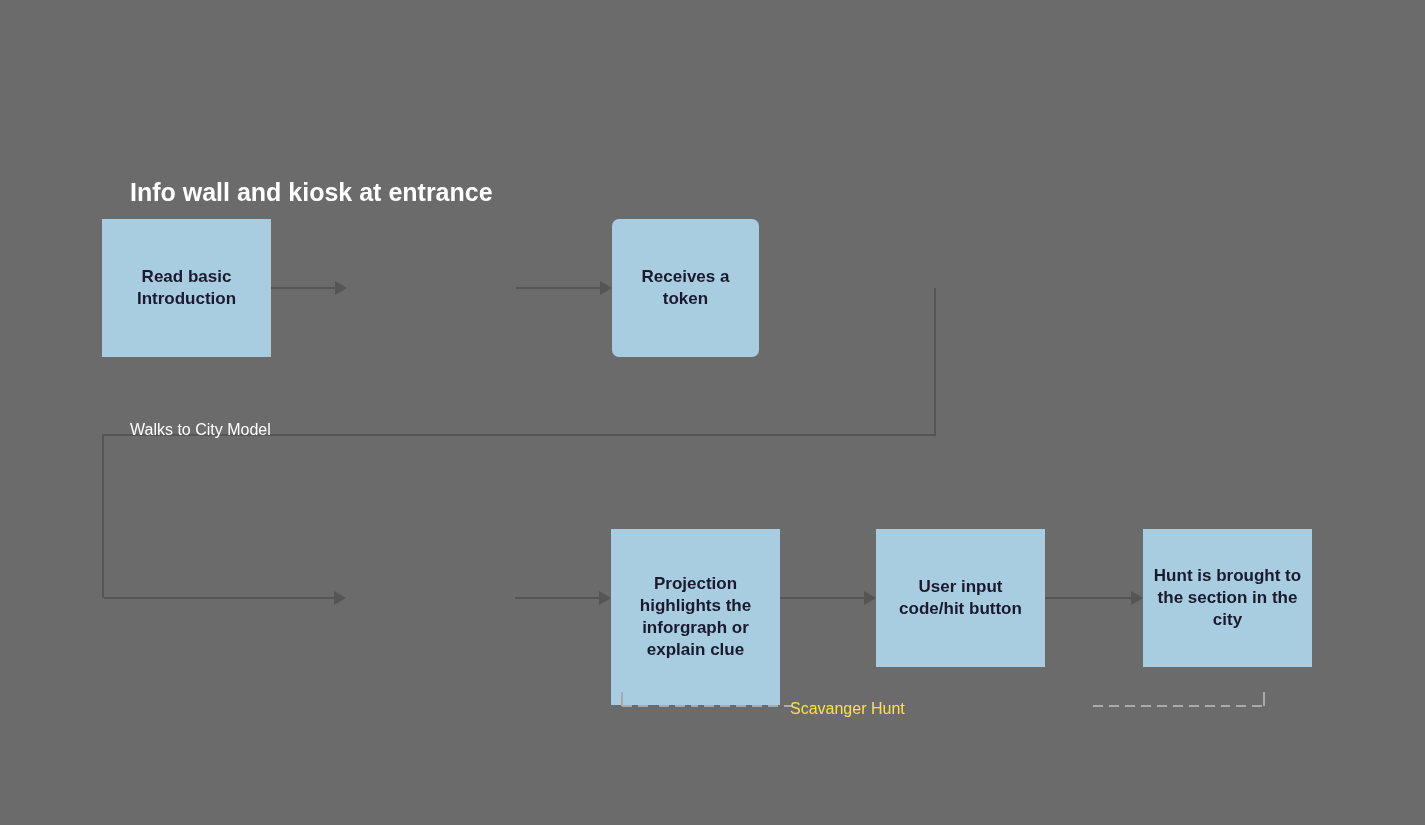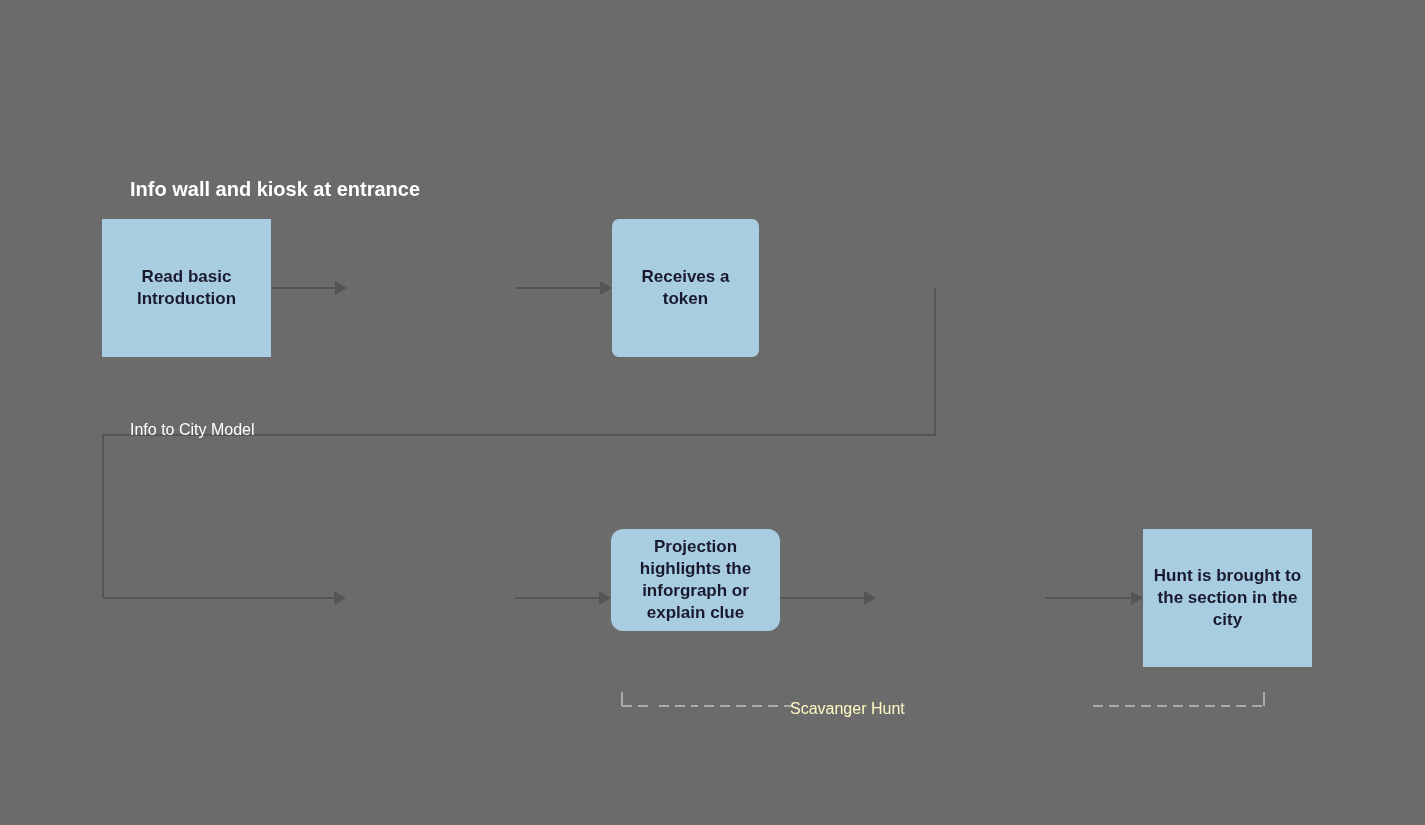--- a/index.html
+++ b/index.html
@@ -18,21 +18,21 @@
       top: 0;
       left: 0;
       width: 100%;
       height: 100%;
     }
 
     
     .section-label {
       position: absolute;
       color: #ffffff;
-      font-size: 20px;
+      font-size: 25px;
       font-weight: 600;
     }
 
     
     .flow-box {
       position: absolute;
       background-color: #a8cce0;
       display: flex;
       align-items: center;
       justify-content: center;
@@ -72,21 +72,21 @@
 
     .walks-label {
       position: absolute;
       color: #ffffff;
       font-size: 16px;
       font-weight: 400;
     }
 
     .scavenger-label {
       position: absolute;
-      color: #fef9c3;
+      color: #fde047;
       font-size: 16px;
       font-weight: 500;
       white-space: nowrap;
     }
   </style>
 </head>
 <body>
 
 <div class="diagram-container">
 
@@ -115,37 +115,40 @@
 
   <div class="connector" style="left: 102px; top: 434px; width: 834px; height: 2px;"></div>
 
   <div class="connector" style="left: 102px; top: 434px; width: 2px; height: 164px;"></div>
 
   <div class="arrow" style="left: 104px; top: 591px; width: 242px;">
     <div class="arrow-line" style="width: 230px;"></div>
     <div class="arrow-head"></div>
   </div>
 
-  <div class="walks-label" style="top: 421px; left: 130px;">Info to City Model</div>
+  <div class="walks-label" style="top: 421px; left: 130px;">Walks to City Model</div>
 
 
   <div class="arrow" style="left: 515px; top: 591px; width: 96px;">
     <div class="arrow-line" style="width: 84px;"></div>
     <div class="arrow-head"></div>
   </div>
 
-  <div class="flow-box" style="left: 611px; top: 529px; width: 169px; height: 102px; border-radius: 12px;">
+  <div class="flow-box" style="left: 611px; top: 529px; width: 169px; height: 176px;">
     <span>Projection highlights the inforgraph or explain clue</span>
   </div>
 
   <div class="arrow" style="left: 780px; top: 591px; width: 96px;">
     <div class="arrow-line" style="width: 84px;"></div>
     <div class="arrow-head"></div>
   </div>
 
+  <div class="flow-box" style="left: 876px; top: 529px; width: 169px; height: 138px;">
+    <span>User input code/hit button</span>
+  </div>
 
   <div class="arrow" style="left: 1045px; top: 591px; width: 98px;">
     <div class="arrow-line" style="width: 86px;"></div>
     <div class="arrow-head"></div>
   </div>
 
   <div class="flow-box" style="left: 1143px; top: 529px; width: 169px; height: 138px;">
     <span>Hunt is brought to the section in the city</span>
   </div>
 

